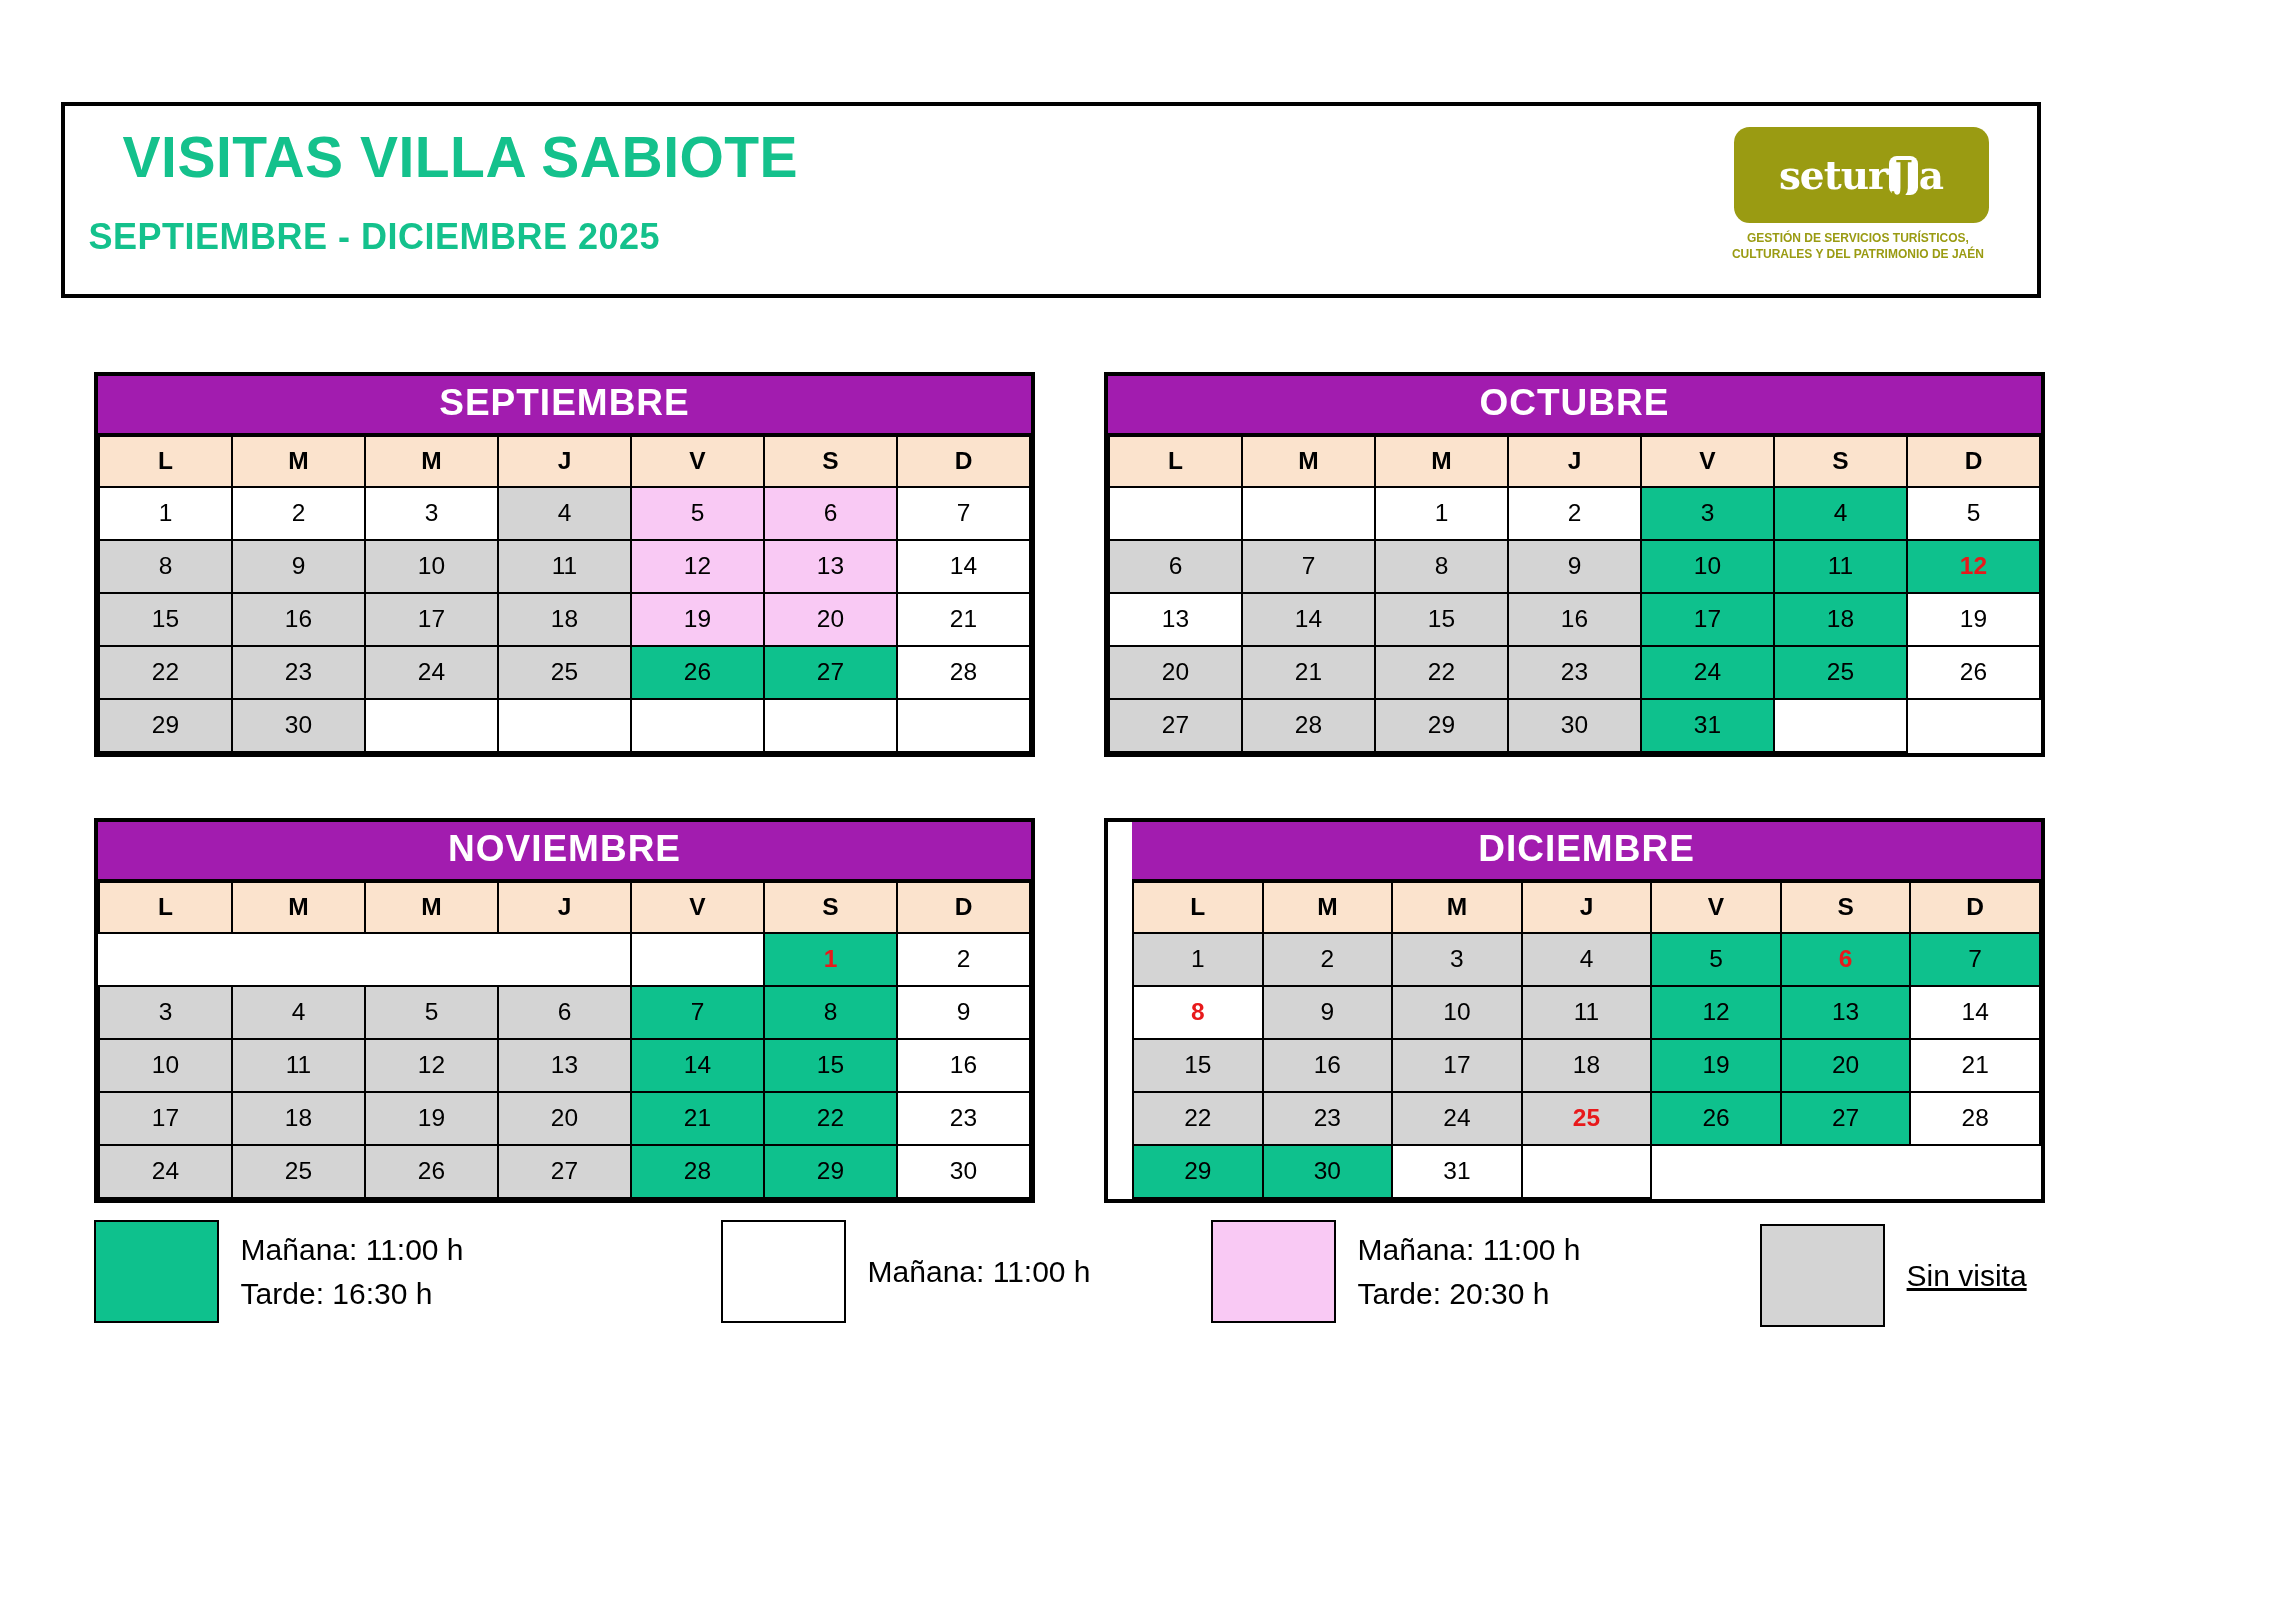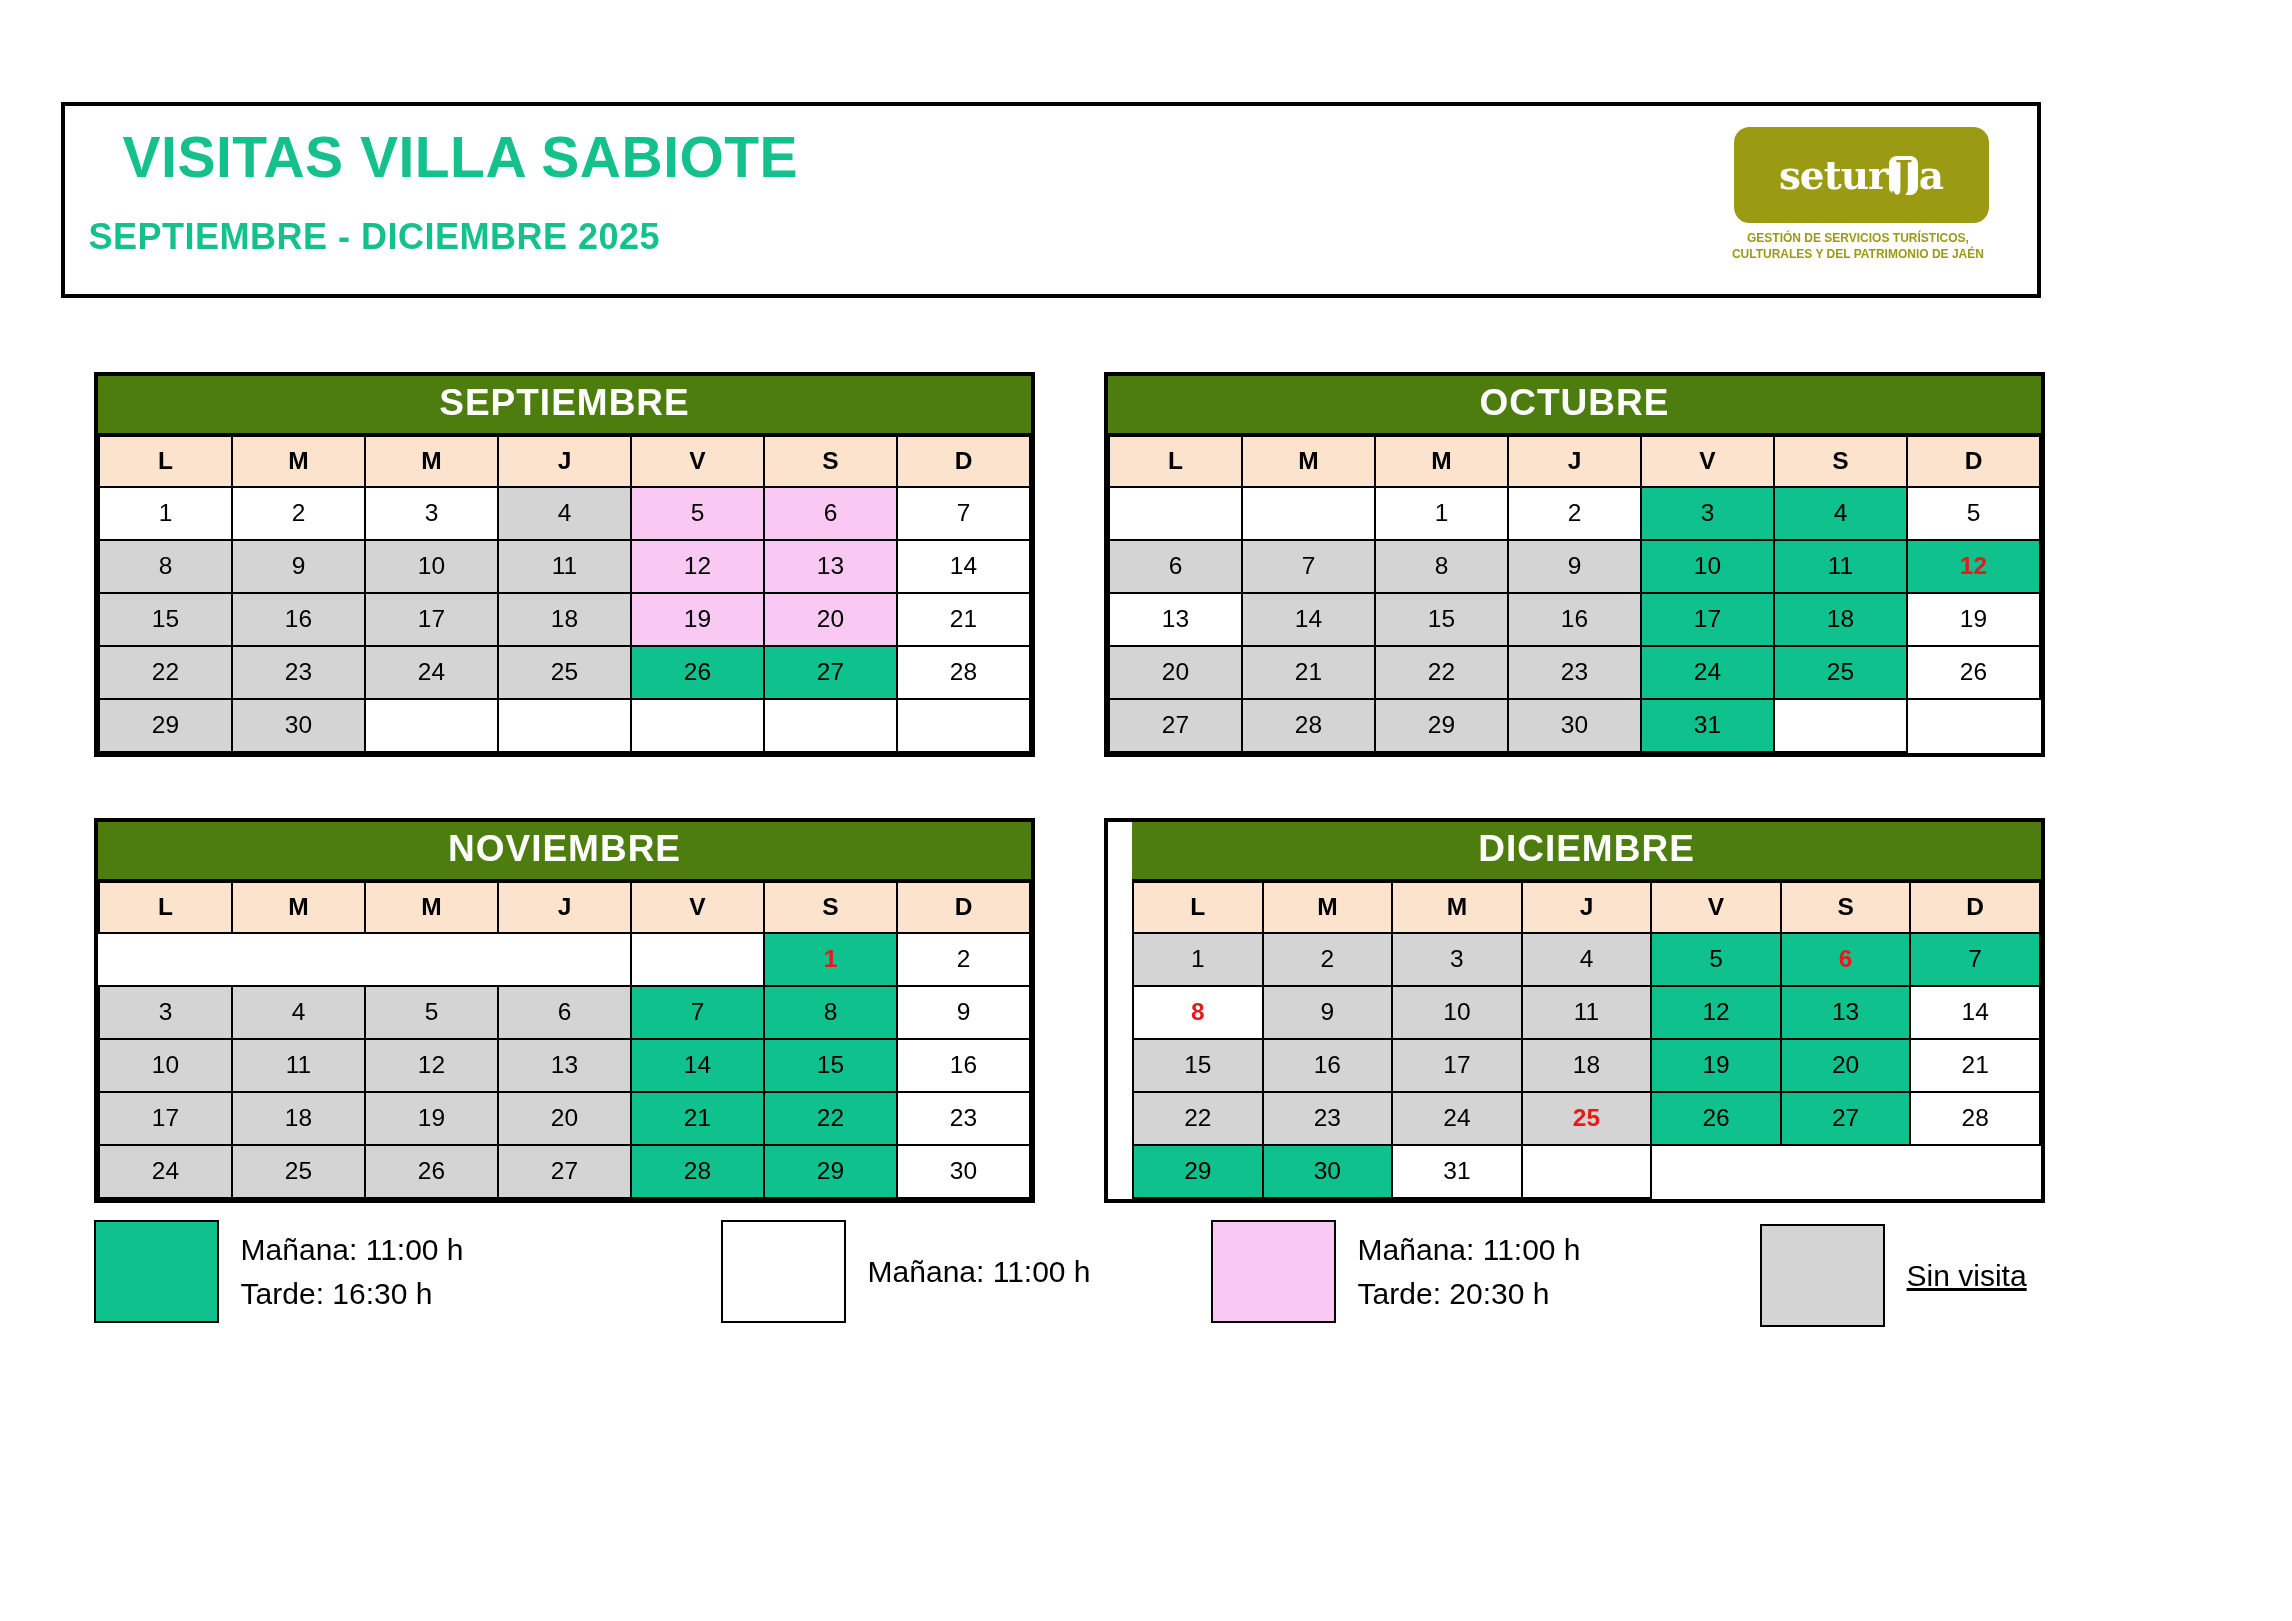--- a/index.html
+++ b/index.html
@@ -109,21 +109,21 @@
   .cal-oct { left: 1104px; top: 372px; }
   .cal-nov { left: 94px;  top: 818px; }
   .cal-dic { left: 1104px; top: 818px; padding-left: 24px; }
 
   .cal table {
     border-collapse: collapse;
     width: 100%;
     table-layout: fixed;
   }
   .cal caption {
-    background: #4d7c0f;
+    background: #a21caf;
     color: #ffffff;
     font-size: 37px;
     font-weight: bold;
     padding: 5.9px 0 8.8px 0;
     letter-spacing: 1px;
     border-bottom: 2.9px solid #000000;
   }
   .cal th {
     background: #fbe3cd;
     font-size: 24.5px;

